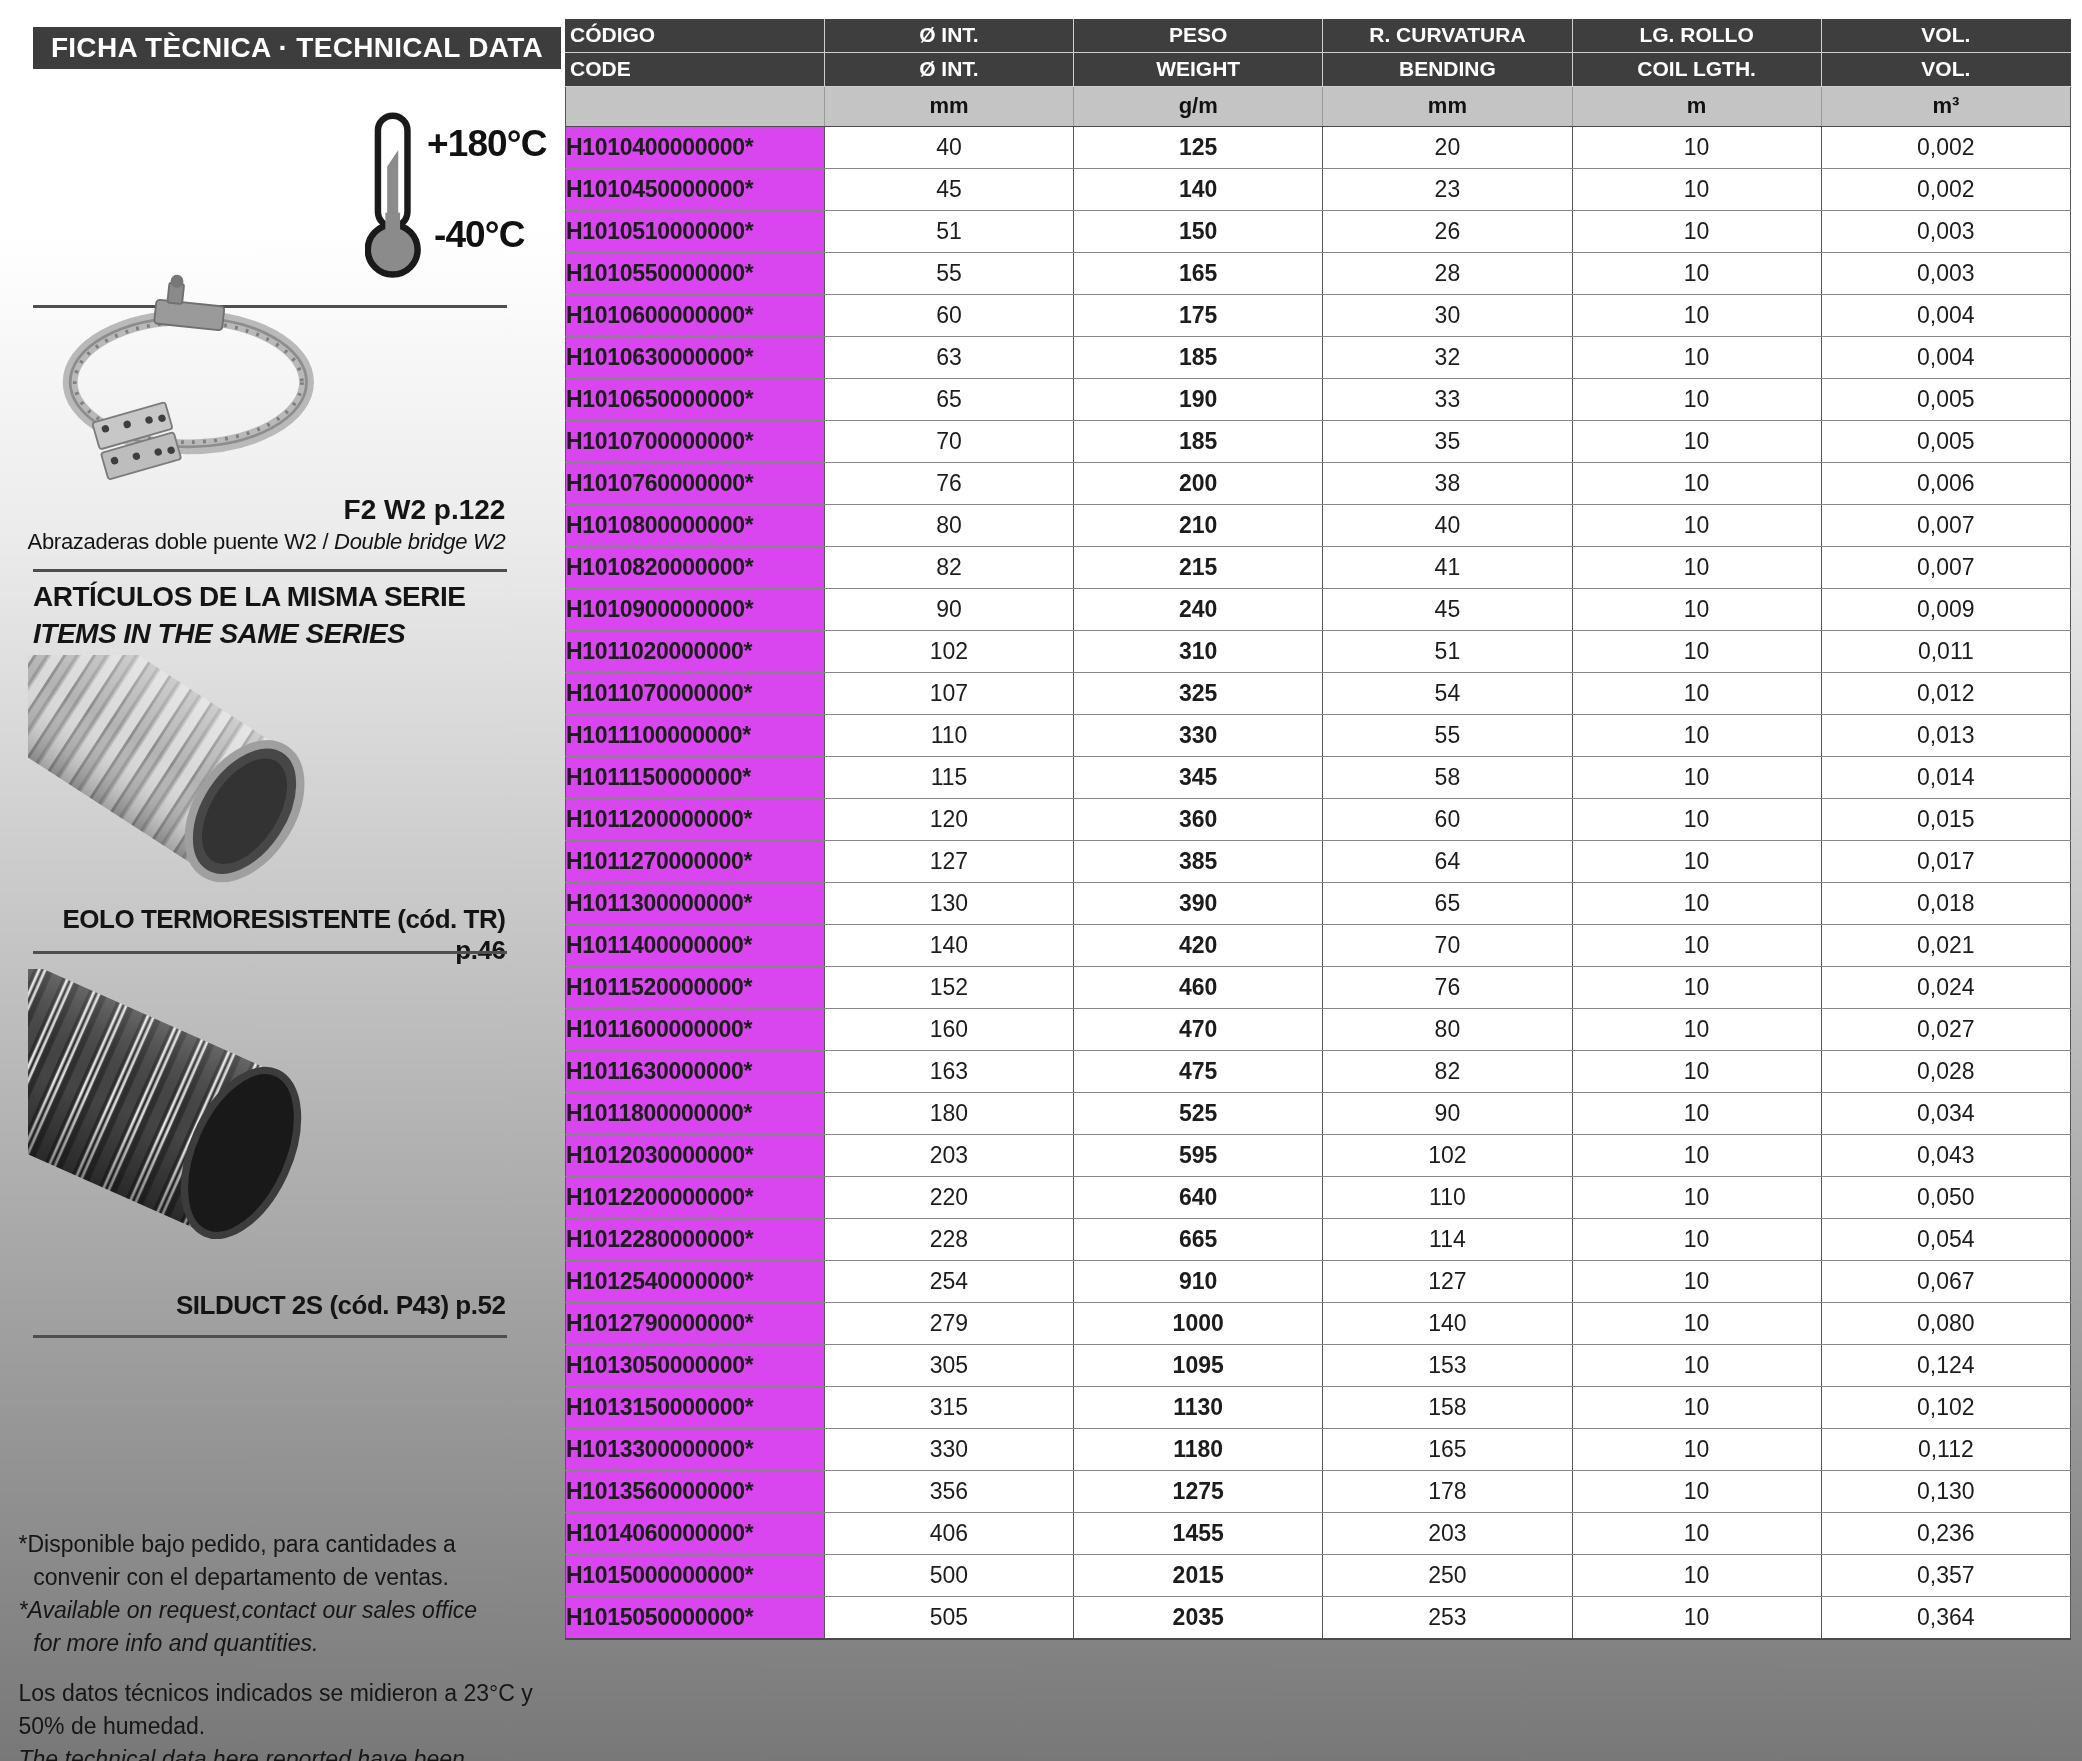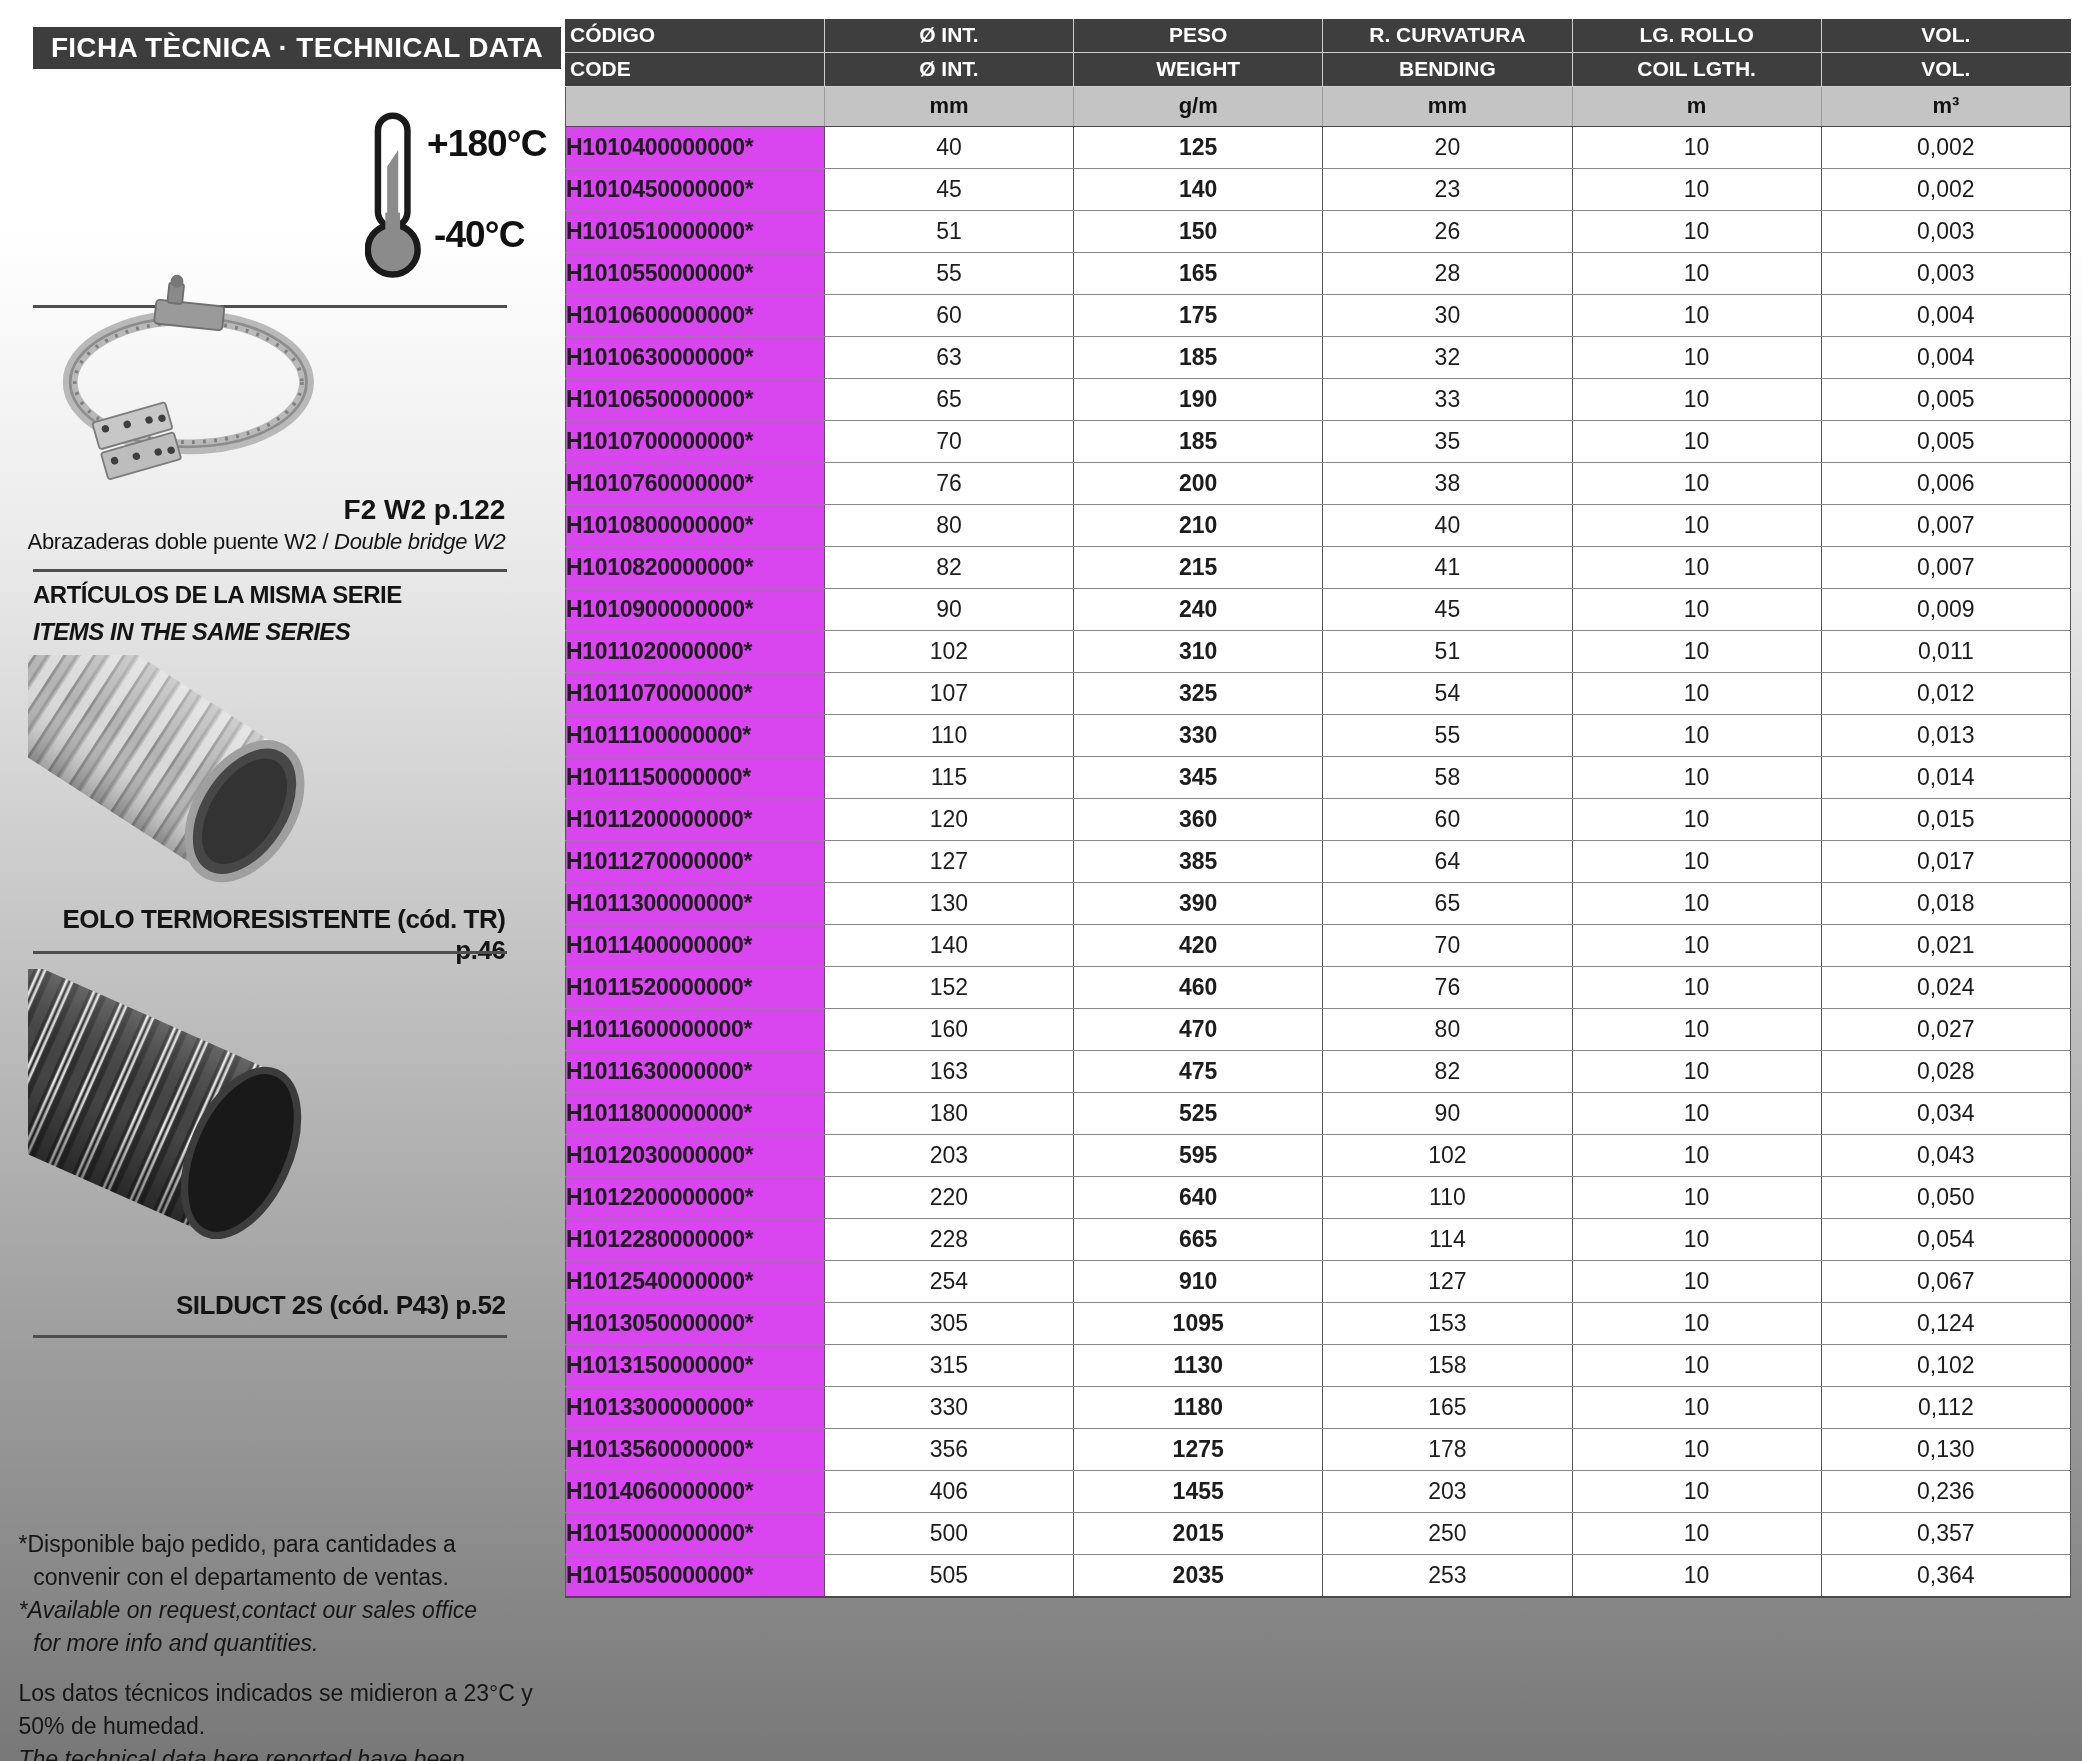--- a/index.html
+++ b/index.html
@@ -18,21 +18,21 @@
   .temp-label { position:absolute; font-weight:bold; font-size:37px; color:#111; letter-spacing:-0.9px; }
   .temp-max { left:427px; top:123px; }
   .temp-min { left:434px; top:214px; }
   .hr { position:absolute; left:33px; width:474px; height:2.8px; background:#4e4e4e; }
   .hr1 { top:305px; } .hr2 { top:569px; } .hr3 { top:951px; } .hr4 { top:1335px; }
   .clamp-img { position:absolute; left:48px; top:273px; }
   .cap { position:absolute; left:7.4px; width:498px; text-align:right; color:#141414; }
   .cap-ref { top:494px; font-weight:bold; font-size:28px; }
   .cap-abraz { top:529px; font-size:22px; letter-spacing:-0.3px; }
   .cap-abraz .it { font-style:italic; }
-  .series-head { position:absolute; left:33px; color:#141414; font-weight:bold; font-size:24px; letter-spacing:-0.5px; }
+  .series-head { position:absolute; left:33px; color:#141414; font-weight:bold; font-size:28px; letter-spacing:-0.5px; }
   .series-es { top:581px; }
   .series-en { top:618px; font-style:italic; }
   .hose1-img { position:absolute; left:28px; top:655px; }
   .hose2-img { position:absolute; left:28px; top:969px; }
   .cap-eolo { top:904px; font-weight:bold; font-size:26px; letter-spacing:-0.5px; }
   .cap-silduct { top:1290px; font-weight:bold; font-size:26px; letter-spacing:-0.5px; }
   .footnotes { position:absolute; left:18.5px; top:1528px; width:517px; font-size:23px; color:#161616; line-height:33px; }
   .footnotes .line2 { padding-left:14.8px; }
   .footnotes .it { font-style:italic; }
   .footnotes .block-gap { height:16.6px; }
@@ -431,20 +431,28 @@
         </tr>
         <tr>
           <td class="code">H1012540000000*</td>
           <td>254</td>
           <td class="weight">910</td>
           <td>127</td>
           <td>10</td>
           <td>0,067</td>
         </tr>
         <tr>
+          <td class="code">H1012790000000*</td>
+          <td>279</td>
+          <td class="weight">1000</td>
+          <td>140</td>
+          <td>10</td>
+          <td>0,080</td>
+        </tr>
+        <tr>
           <td class="code">H1013050000000*</td>
           <td>305</td>
           <td class="weight">1095</td>
           <td>153</td>
           <td>10</td>
           <td>0,124</td>
         </tr>
         <tr>
           <td class="code">H1013150000000*</td>
           <td>315</td>

